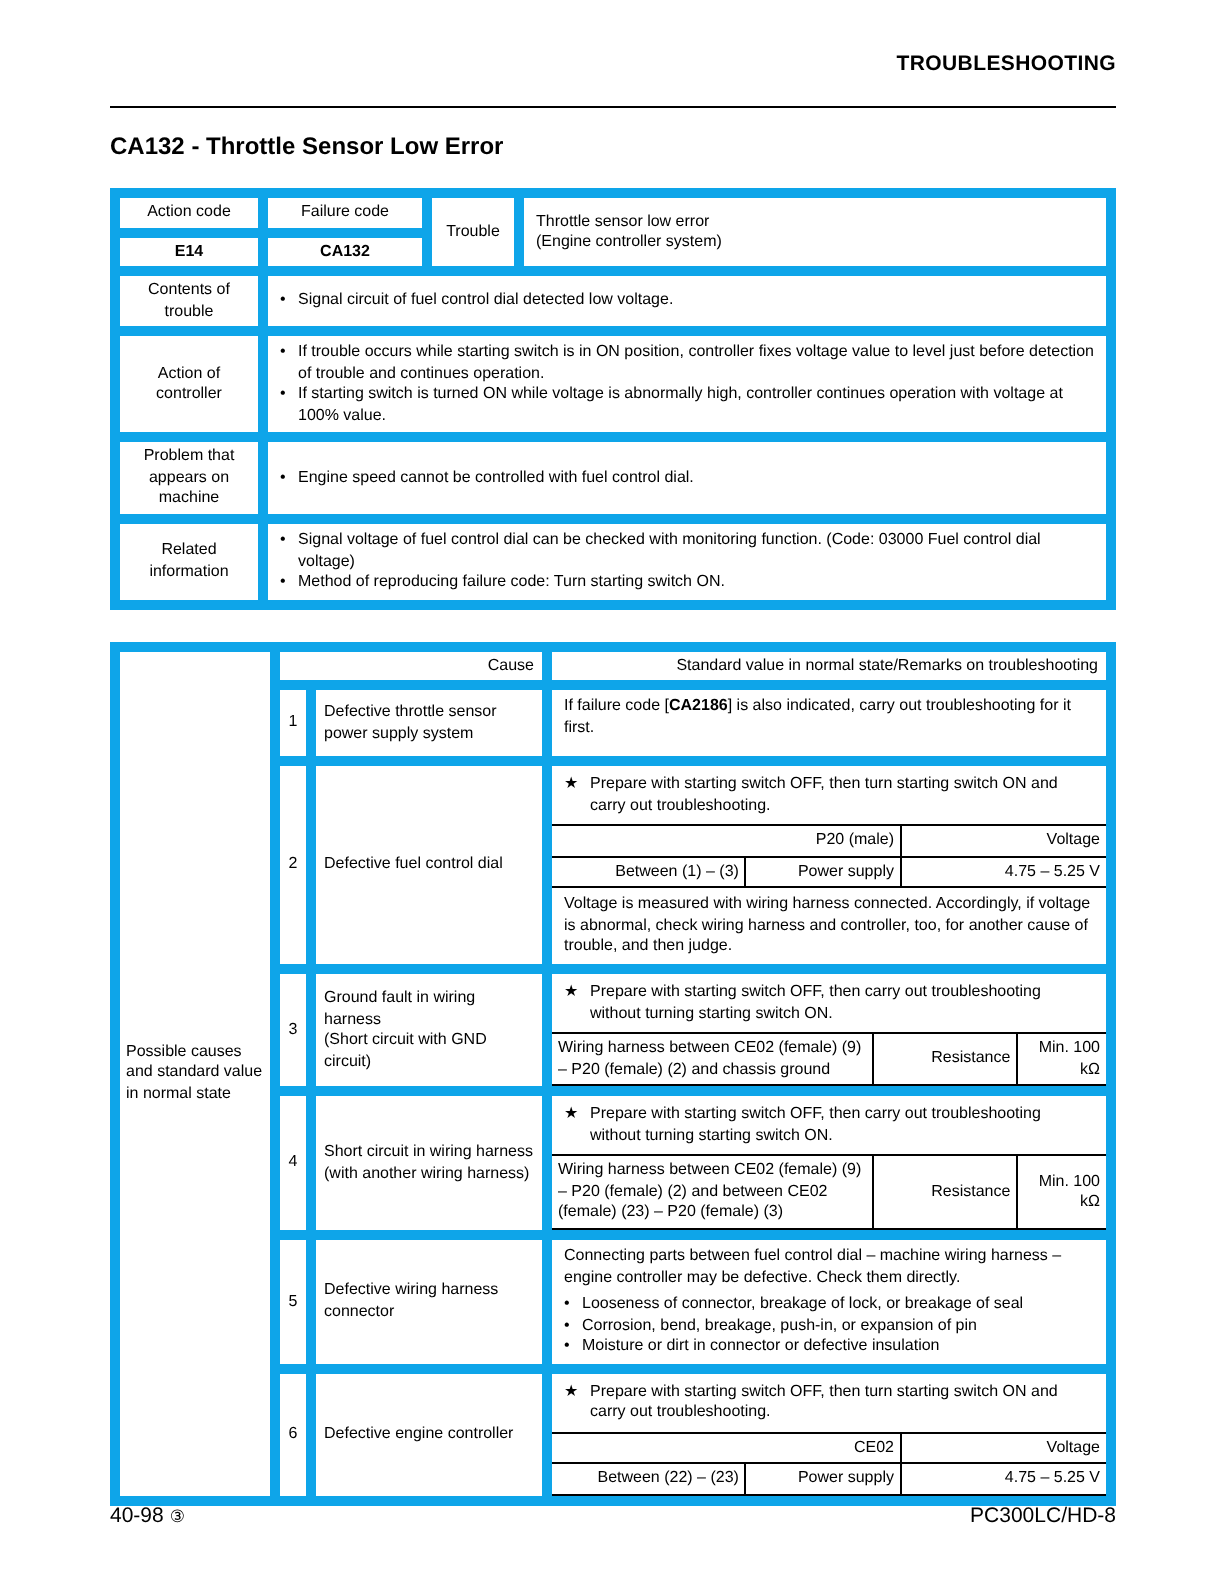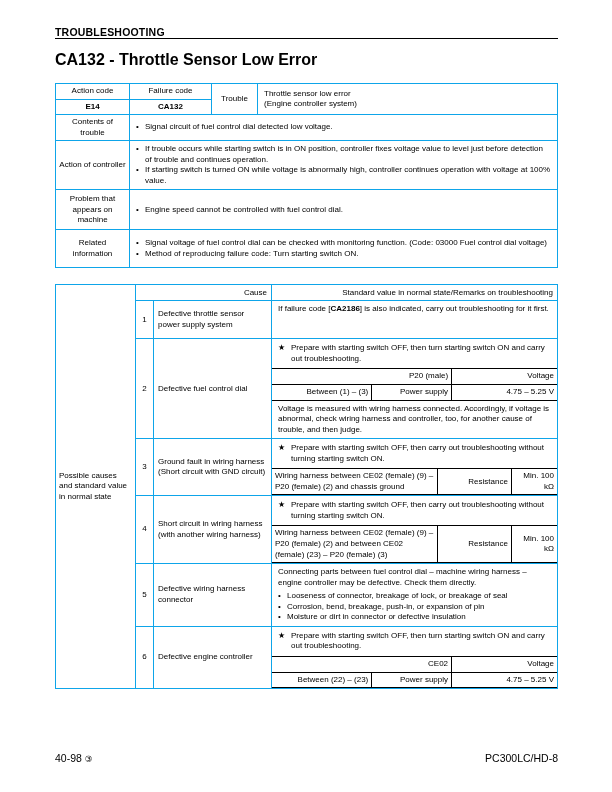--- a/index.html
+++ b/index.html
@@ -9,26 +9,26 @@
     color:#000000;
     font-family:"Liberation Sans","DejaVu Sans",sans-serif;
     position:relative;
     overflow:hidden;
   }
   .page { position:absolute; inset:0; padding:26px 54px 0 55px; }
 
   .running-head {
     display:flex; justify-content:space-between; align-items:flex-end;
     font-size:10.5px; font-weight:bold; letter-spacing:0.2px;
-    padding-bottom:0; border-bottom:1.6px solid #000;
+    padding-bottom:15px; border-bottom:1.6px solid #000;flex-direction:column;
   }
-  .doc-title { font-size:16px; font-weight:bold; margin:12px 0 14px 0; }
+  .doc-title { font-size:12px; font-weight:bold; margin:12px 0 14px 0; }
 
   table { border-collapse:collapse; width:100%; table-layout:fixed; }
-  td { border:1px solid #0ea5e9; font-size:8px; line-height:1.32; padding:2px 4px; vertical-align:middle; word-wrap:break-word; }
+  td { border:5px solid #0ea5e9; font-size:8px; line-height:1.32; padding:2px 4px; vertical-align:middle; word-wrap:break-word; }
   .c  { text-align:right; }
   .b  { font-weight:bold; }
 
   .info-table { margin-bottom:16px; }
   .info-table .label-cell { text-align:center; vertical-align:middle; padding:2px 3px; }
   .info-table .content-cell { vertical-align:middle; padding:3px 6px; }
 
   .bullet-row { display:flex; }
   .bullet-row .bu { flex:none; width:9px; }
   .bullet-row .bt { flex:1; }

